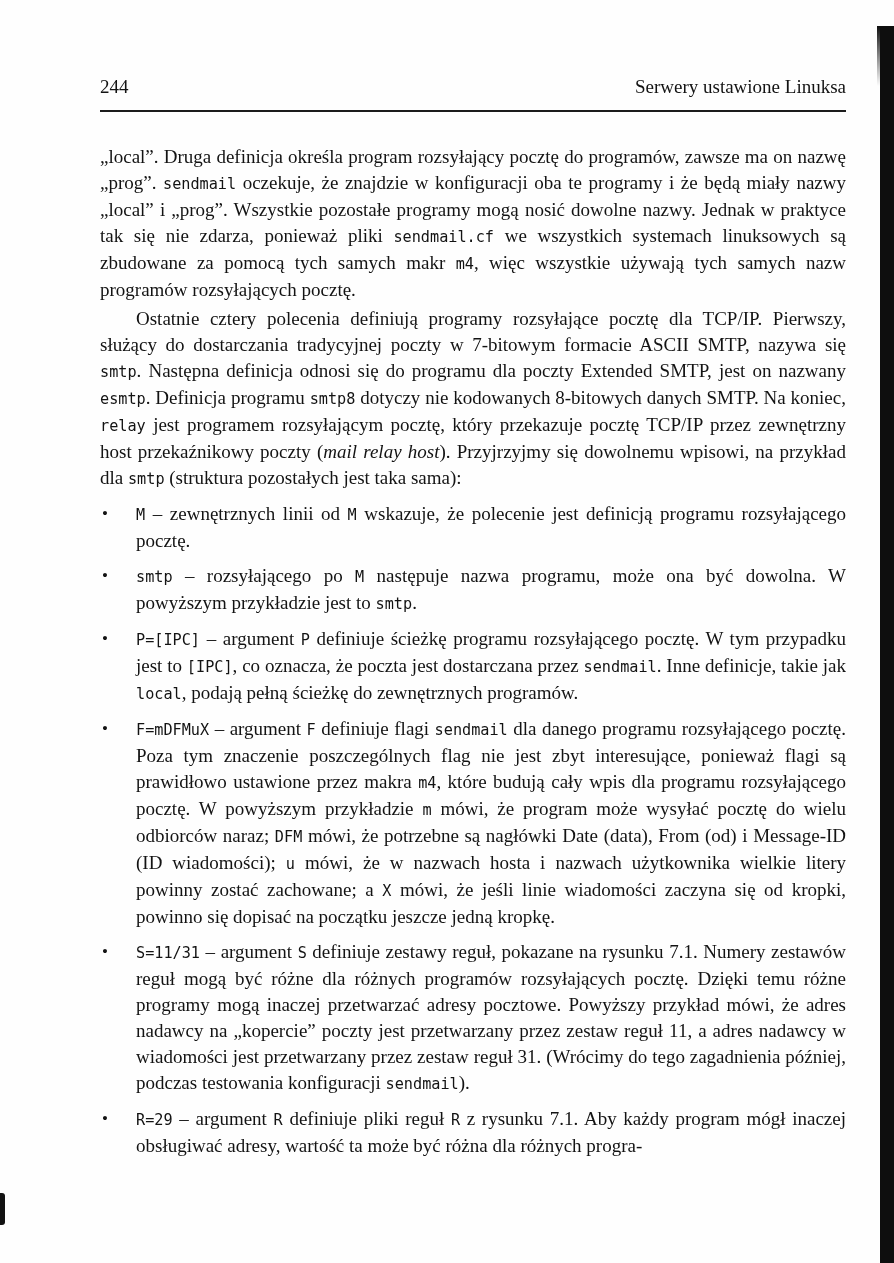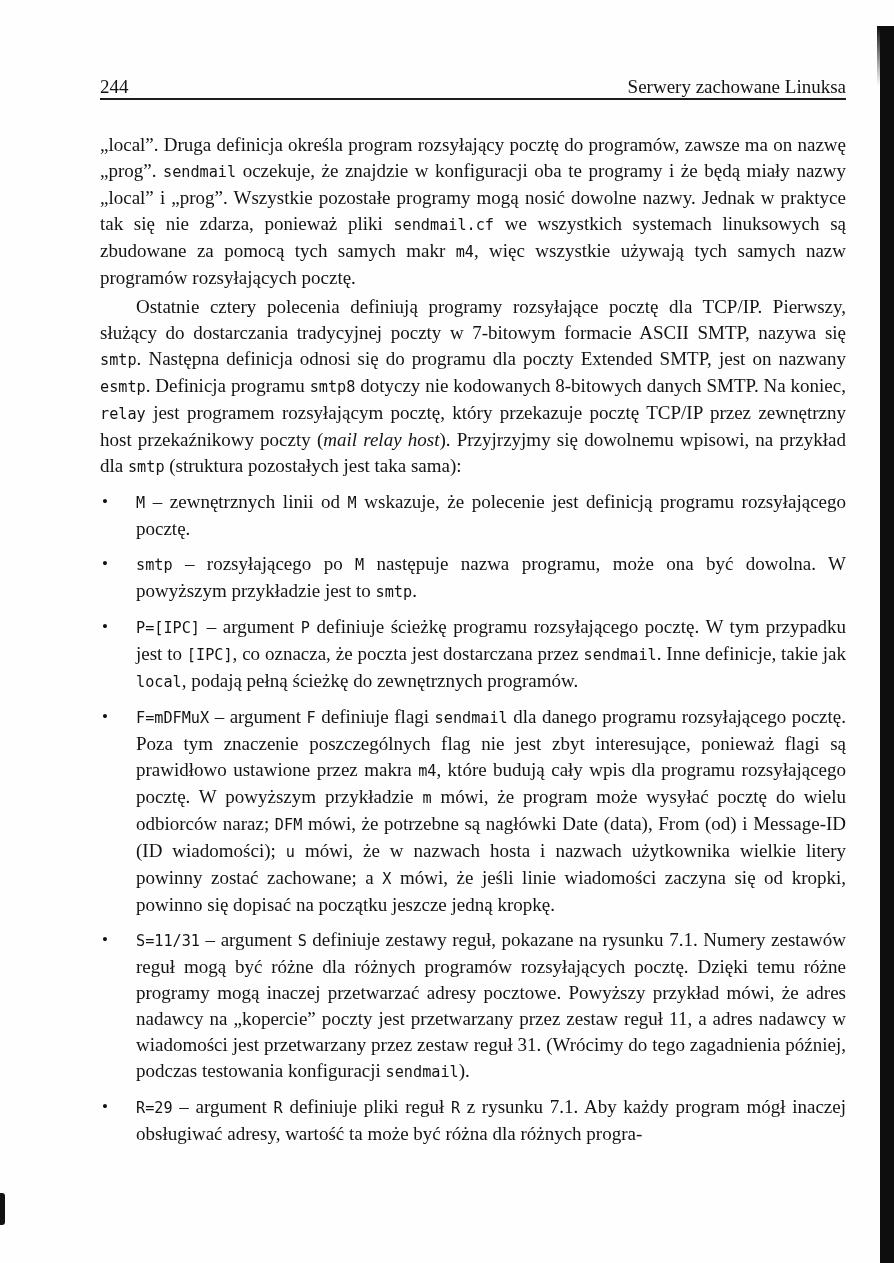--- a/index.html
+++ b/index.html
@@ -21,21 +21,21 @@
     left: 100px;
     top: 76px;
     width: 746px;
   }
   .page-header {
     display: flex;
     justify-content: space-between;
     align-items: baseline;
     font-size: 19px;
     line-height: 22px;
-    padding-bottom: 0;
+    padding-bottom: 12px;
   }
   .header-rule {
     border-bottom: 2px solid #1c1c1c;
     width: 100%;
     height: 0;
   }
   .body-copy {
     margin-top: 32px;
     font-size: 19px;
     line-height: 26px;
@@ -89,21 +89,21 @@
 </style>
 </head>
 <body>
 
 <div class="page">
 
   <div class="text-block">
 
     <header class="page-header">
       <span>244</span>
-      <span>Serwery zachowane Linuksa</span>
+      <span>Serwery ustawione Linuksa</span>
     </header>
     <div class="header-rule"></div>
 
     <div class="body-copy">
 
       <p class="para"><span>„local”. Druga definicja określa program rozsyłający pocztę do programów, zawsze ma on nazwę „prog”. </span><span class="code">sendmail</span><span> oczekuje, że znajdzie w konfiguracji oba te programy i że będą miały nazwy „local” i „prog”. Wszystkie pozostałe programy mogą nosić dowolne nazwy. Jednak w praktyce tak się nie zdarza, ponieważ pliki </span><span class="code">sendmail.cf</span><span> we wszystkich systemach linuksowych są zbudowane za pomocą tych samych makr </span><span class="code">m4</span><span>, więc wszystkie używają tych samych nazw programów rozsyłających pocztę.</span></p>
 
       <p class="para indent"><span>Ostatnie cztery polecenia definiują programy rozsyłające pocztę dla TCP/IP. Pierwszy, służący do dostarczania tradycyjnej poczty w 7-bitowym formacie ASCII SMTP, nazywa się </span><span class="code">smtp</span><span>. Następna definicja odnosi się do programu dla poczty Extended SMTP, jest on nazwany </span><span class="code">esmtp</span><span>. Definicja programu </span><span class="code">smtp8</span><span> dotyczy nie kodowanych 8-bitowych danych SMTP. Na koniec, </span><span class="code">relay</span><span> jest programem rozsyłającym pocztę, który przekazuje pocztę TCP/IP przez zewnętrzny host przekaźnikowy poczty (</span><span class="italic">mail relay host</span><span>). Przyjrzyjmy się dowolnemu wpisowi, na przykład dla </span><span class="code">smtp</span><span> (struktura pozostałych jest taka sama):</span></p>
 
       <div class="bullet">

